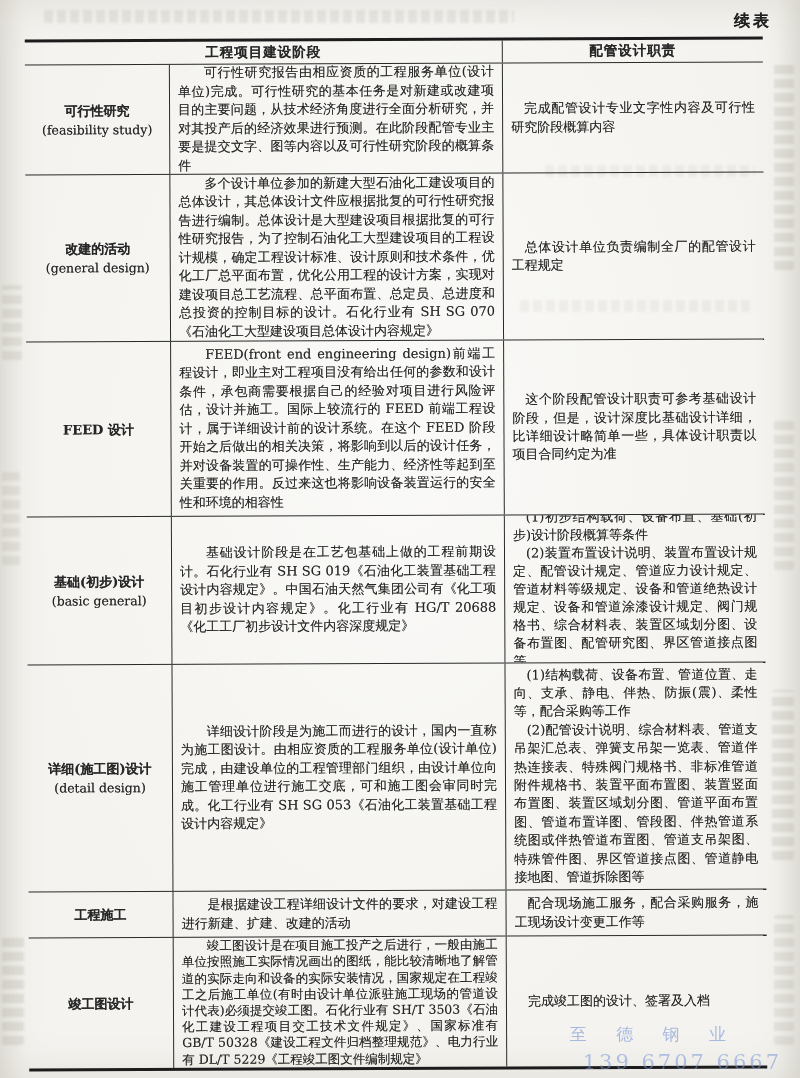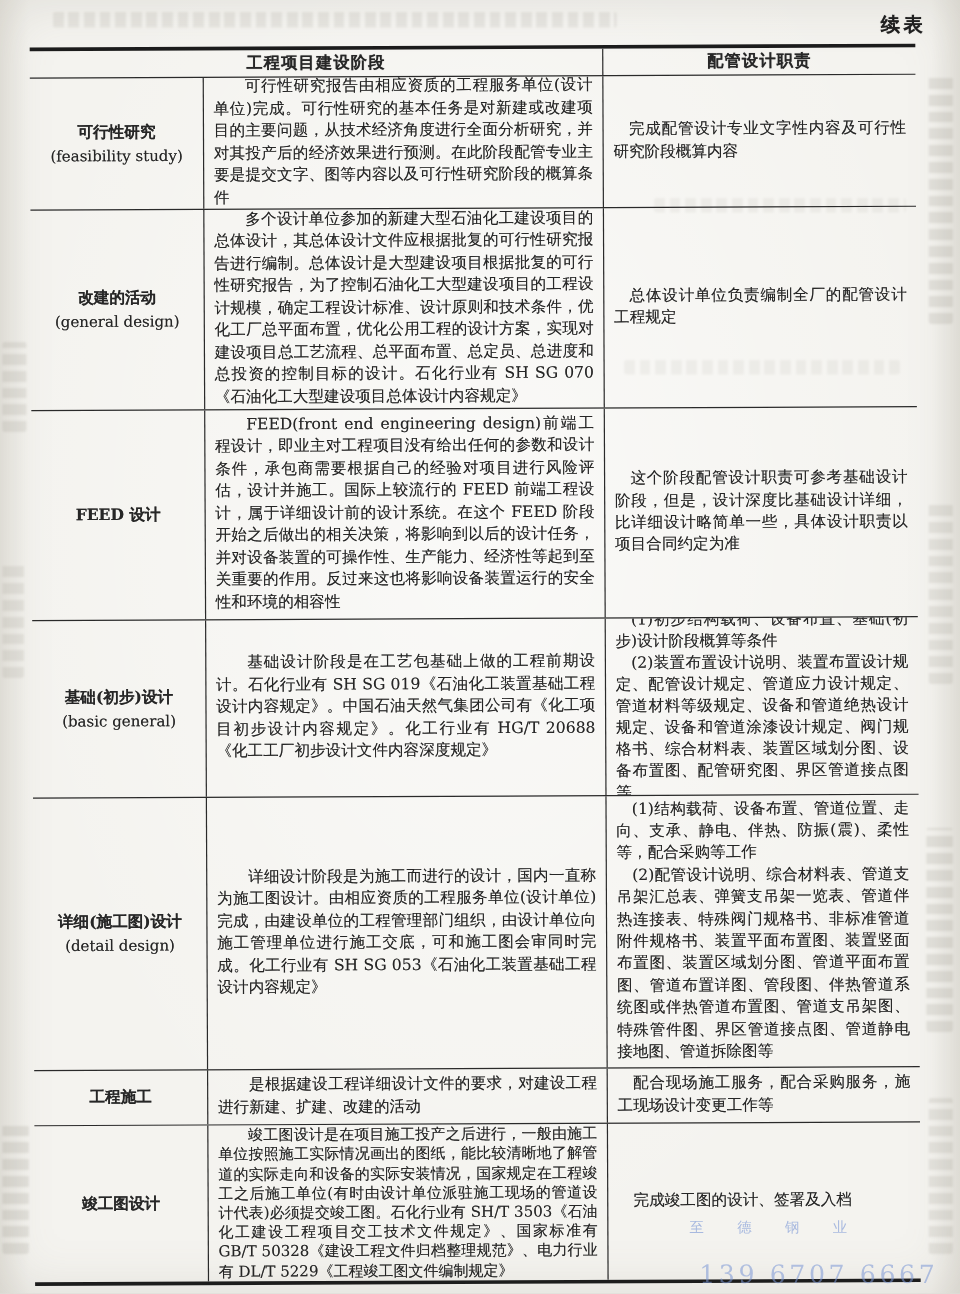--- a/index.html
+++ b/index.html
@@ -83,22 +83,22 @@
   .r4 .duty { line-height:18px; }
   .r5 { height:227px; }
   .r6 { height:46px; }
   .r7 { height:130px; }
   .r7 .desc { font-size:12.5px; line-height:16.2px; }
 
   .watermark {
     position:absolute; right:18px; bottom:4px; text-align:right;
     color:#7b97d6; pointer-events:none;
   }
-  .watermark .co { font-size:12px; letter-spacing:12px; opacity:.62; margin-right:64px; }
-  .watermark .tel { font-size:21px; letter-spacing:3px; opacity:.55; margin-top:18px; }
+  .watermark .co { font-size:17px; letter-spacing:12px; opacity:.62; margin-right:44px; }
+  .watermark .tel { font-size:21px; letter-spacing:3px; opacity:.55; margin-top:4px; }
 </style>
 </head>
 <body>
 
 <div class="page">
 
   <div class="bleed b1"></div>
   <div class="bleed v b3"></div>
   <div class="bleed v b4"></div>
   <div class="bleed v b5"></div>

